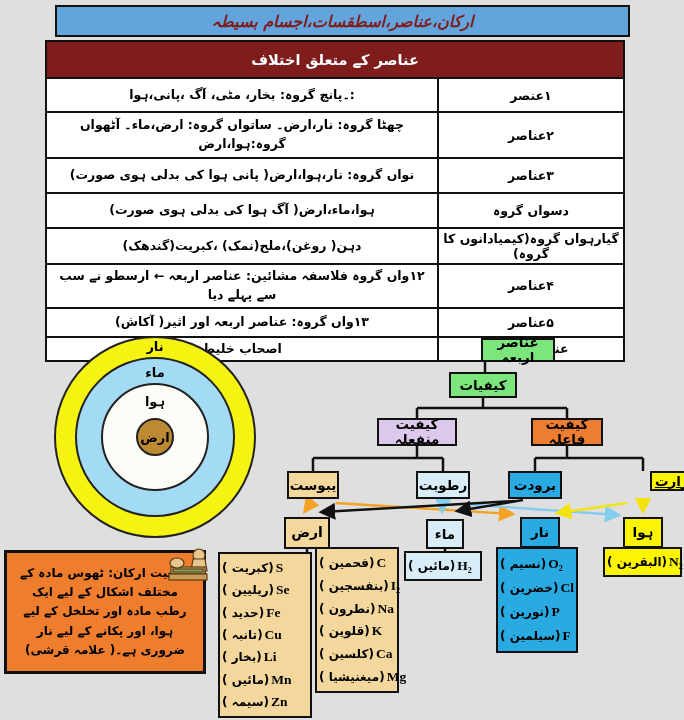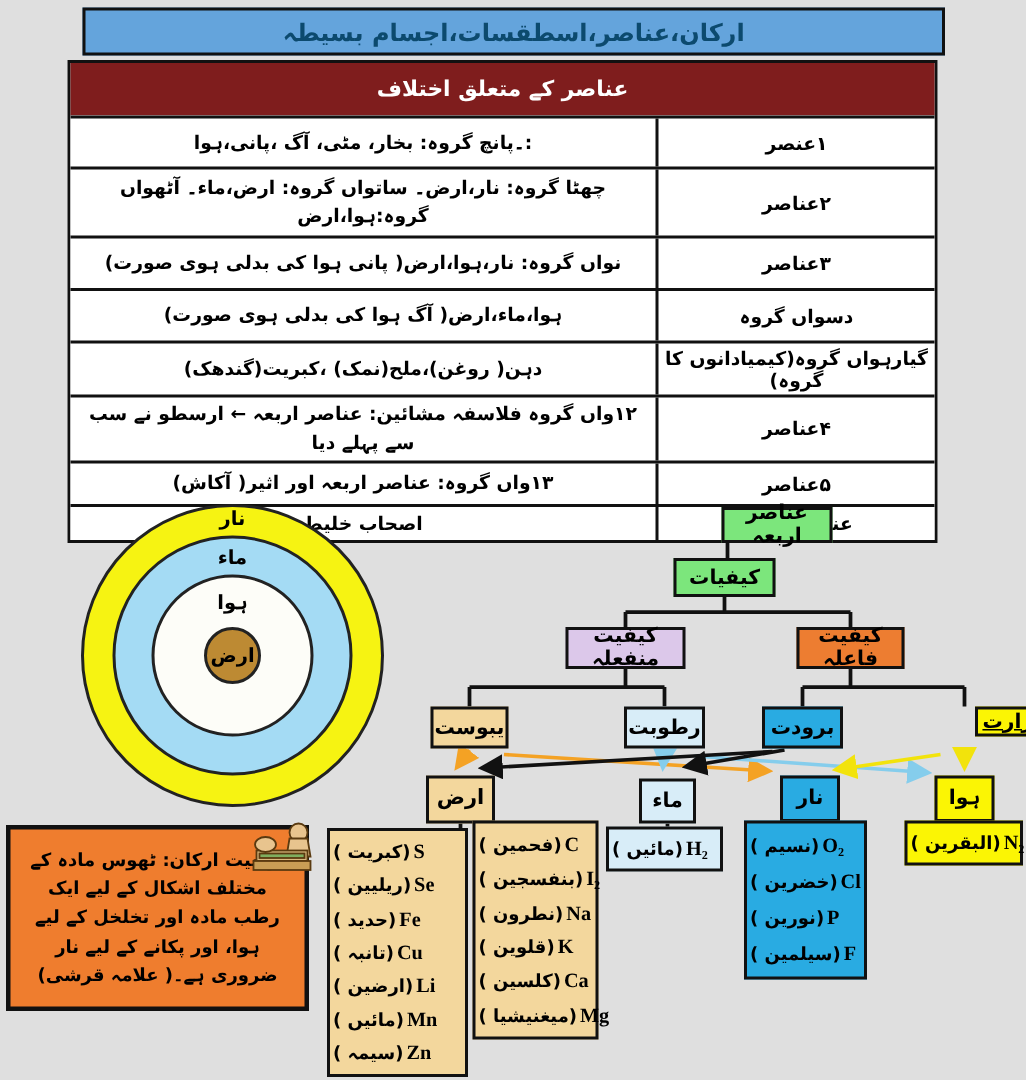--- a/index.html
+++ b/index.html
@@ -2,21 +2,21 @@
 <html lang="ur"><head>
 <meta charset="utf-8">
 <style>
   html,body{margin:0;padding:0;}
   body{font-family:"DejaVu Sans",sans-serif;}
   .page{position:relative;width:684px;height:720px;background:#dfdfdf;overflow:hidden;}
   .abs{position:absolute;box-sizing:border-box;}
 
   
   .titlebar{left:55px;top:5px;width:575px;height:32px;background:#64a4dc;border:2.5px solid #111;
-    display:flex;align-items:center;justify-content:center;font-weight:700;font-size:16px;color:#0c4a6e;direction:rtl;}
+    display:flex;align-items:center;justify-content:center;font-weight:700;font-size:16px;color:#7f1d1d;direction:rtl;font-style:italic;}
 
   
   .tablewrap{left:45px;top:40px;width:580px;border:2px solid #111;background:#fff;}
   .thead{background:#7f1d1d;color:#fff;height:35px;display:flex;align-items:center;justify-content:center;
     font-weight:700;font-size:14.5px;direction:rtl;}
   .trow{display:flex;direction:rtl;border-top:2px solid #111;align-items:center;background:#fff;}
   .trow .lbl{width:186px;flex:0 0 186px;border-left:2px solid #111;align-self:stretch;display:flex;
     align-items:center;justify-content:center;font-weight:700;font-size:12.5px;text-align:center;padding:2px 4px;box-sizing:border-box;}
   .trow .txt{flex:1;text-align:center;font-weight:700;font-size:12.5px;padding:2px 10px;line-height:1.5;}
   .tbody .trow:nth-child(1){min-height:32px;}
@@ -191,21 +191,21 @@
     </div>
       <div class="elem">
       <span class="ename">حدید</span>
       <span class="esym">Fe</span>
     </div>
       <div class="elem">
       <span class="ename">تانبہ</span>
       <span class="esym">Cu</span>
     </div>
       <div class="elem">
-      <span class="ename">ارضین</span>
+      <span class="ename">بخار</span>
       <span class="esym">Li</span>
     </div>
       <div class="elem">
       <span class="ename">مائیں</span>
       <span class="esym">Mn</span>
     </div>
       <div class="elem">
       <span class="ename">سیمہ</span>
       <span class="esym">Zn</span>
     </div>

